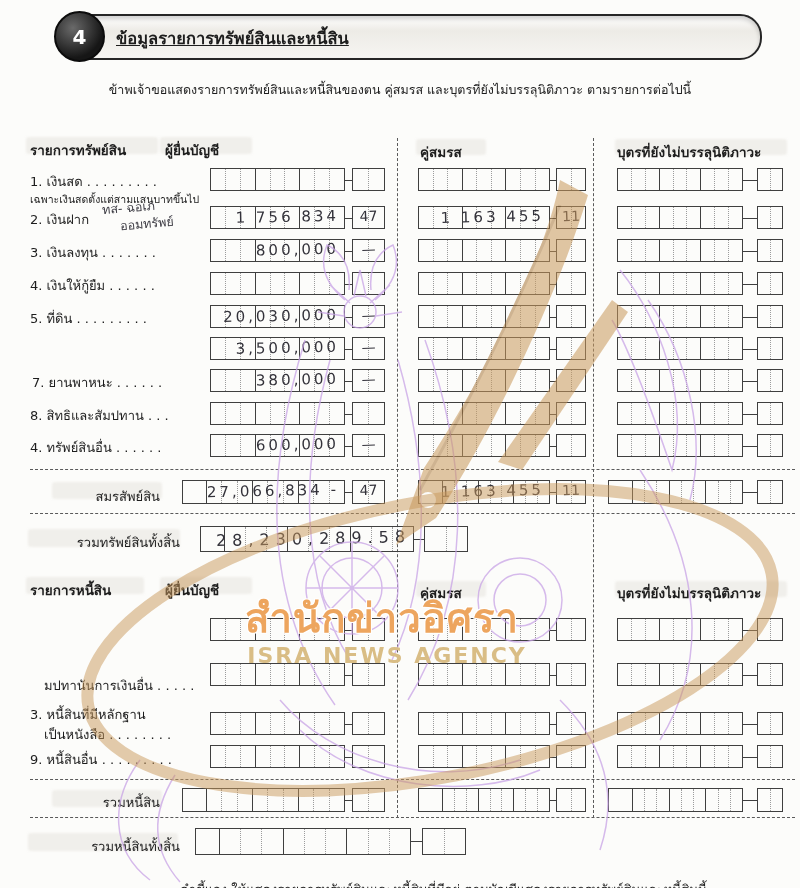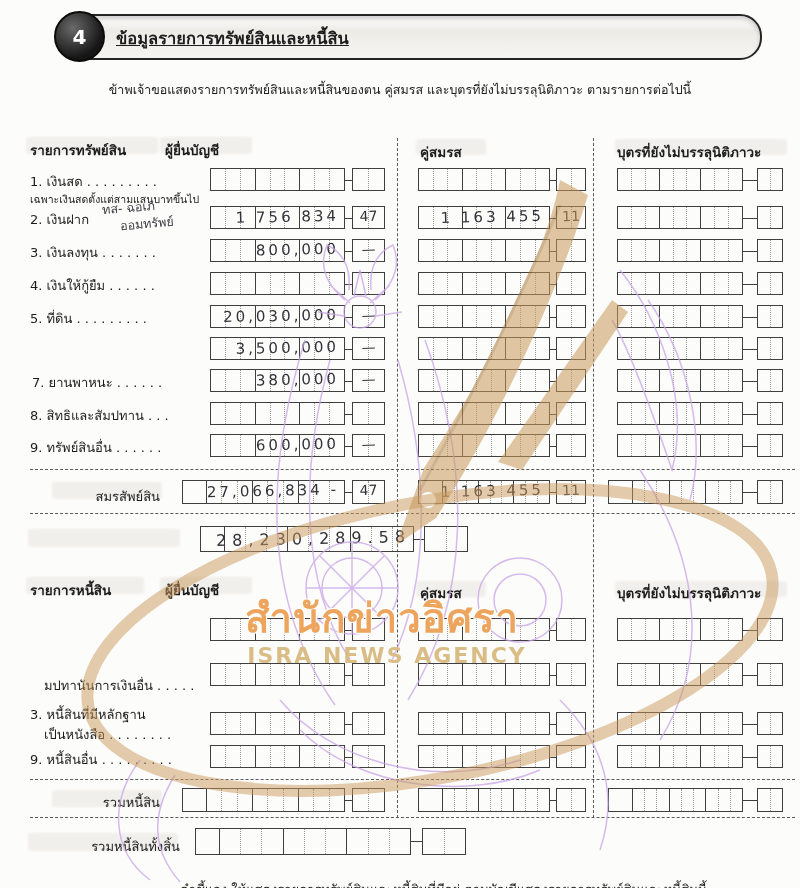--- a/index.html
+++ b/index.html
@@ -75,20 +75,21 @@
   <div class="hdr" style="left:30px;top:139px">รายการทรัพย์สิน</div>
   <div class="hdr" style="left:165px;top:139px">ผู้ยื่นบัญชี</div>
   <div class="hdr" style="left:420px;top:141px">คู่สมรส</div>
   <div class="hdr" style="left:617px;top:141px">บุตรที่ยังไม่บรรลุนิติภาวะ</div>
 
   <div class="note" style="left:30px;top:191px">เฉพาะเงินสดตั้งแต่สามแสนบาทขึ้นไป</div>
   <div class="hw-note" style="left:102px;top:198px">ทส- ฉอเภ</div>
   <div class="hw-note" style="left:120px;top:214px">ออมทรัพย์</div>
 
   <div class="lbl rt" style="left:40px;top:486px;width:120px">สมรสัพย์สิน</div>
+  <div class="lbl rt" style="left:30px;top:532px;width:150px">รวมทรัพย์สินทั้งสิ้น</div>
 
   <div class="hdr" style="left:30px;top:579px">รายการหนี้สิน</div>
   <div class="hdr" style="left:165px;top:579px">ผู้ยื่นบัญชี</div>
   <div class="hdr" style="left:420px;top:582px">คู่สมรส</div>
   <div class="hdr" style="left:617px;top:582px">บุตรที่ยังไม่บรรลุนิติภาวะ</div>
 
   <div class="lbl rt" style="left:40px;top:792px;width:120px">รวมหนี้สิน</div>
   <div class="lbl rt" style="left:28px;top:836px;width:152px">รวมหนี้สินทั้งสิ้น</div>
 
   <div class="hdash" style="left:30px;top:469px;width:765px"></div>
@@ -569,21 +570,21 @@
       <div class="cell"></div>
       <div class="cell last"></div>
     </div>
     <div class="conn" style="left: 743px; top: 413.5px; width: 14px;"></div>
     <div class="satbox" style="left: 757px; top: 402px; width: 26px; height: 23px;">
       <div class="c1"></div>
       <div class="c2"></div>
     </div>
     <div class="hw rt" style="left: 621px; top: 404px; width: 116px;"></div>
     <div class="hw-sat" style="left: 757px; top: 404px; width: 26px;"></div>
-    <div class="lbl" style="left: 30px; top: 437px;">9. ทรัพย์สินอื่น . . . . . .</div>
+    <div class="lbl" style="left: 30px; top: 437px;">4. ทรัพย์สินอื่น . . . . . .</div>
     <div class="amtbox" style="left: 210px; top: 434px; width: 135px; height: 23px;">
       <div class="cell"></div>
       <div class="cell"></div>
       <div class="cell solid"></div>
       <div class="cell"></div>
       <div class="cell"></div>
       <div class="cell solid"></div>
       <div class="cell"></div>
       <div class="cell"></div>
       <div class="cell last"></div>

